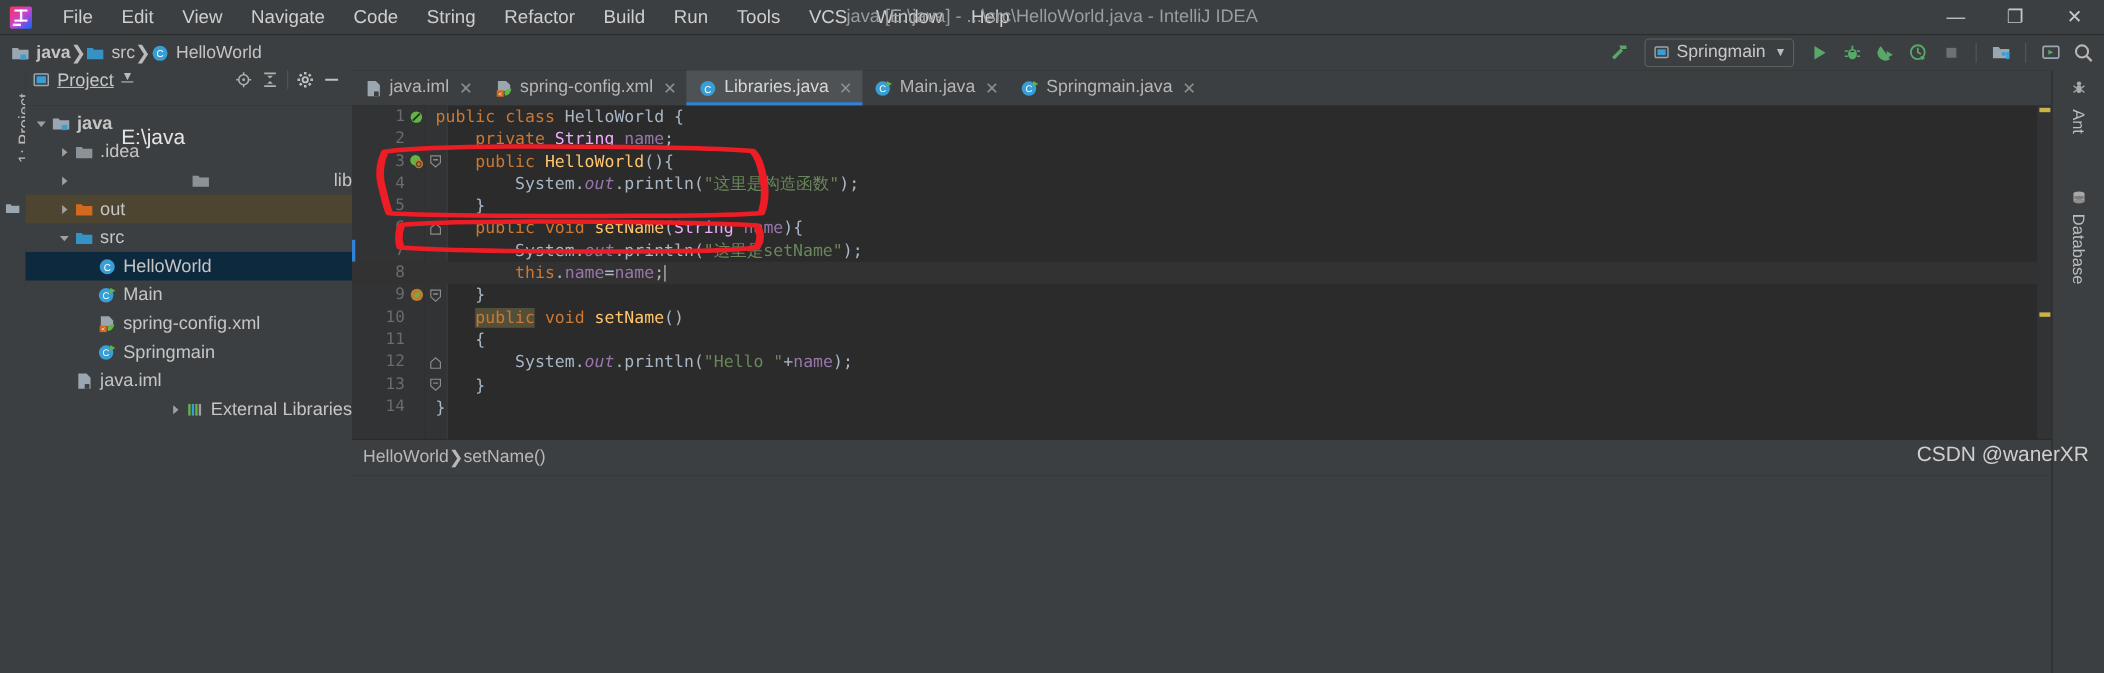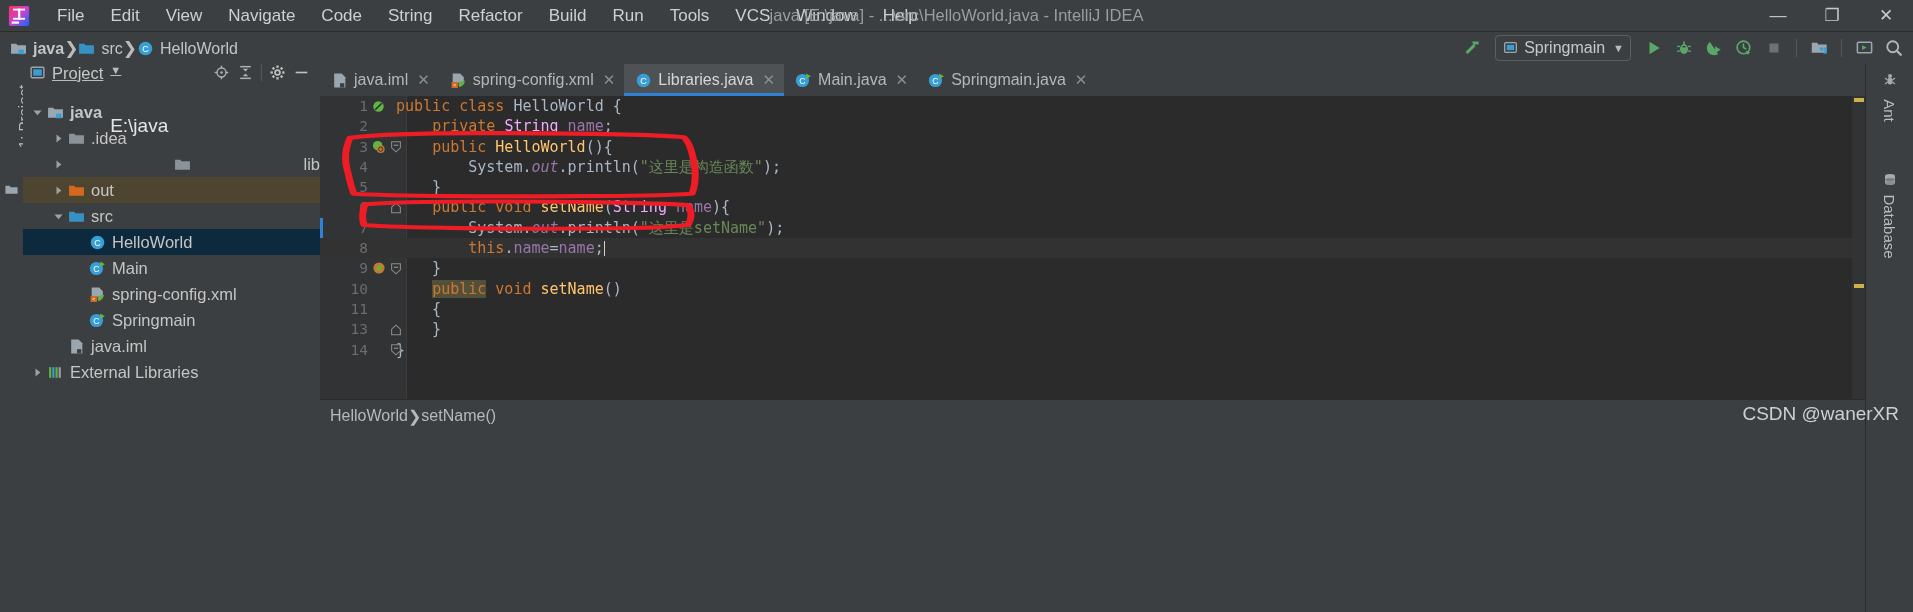--- a/index.html
+++ b/index.html
@@ -379,21 +379,21 @@
           <span>Springmain</span>
         </div>
         <div class="row" style="padding-left: 29px;">
           <span class="arrow"></span>
           <svg viewBox="0 0 16 16" width="17" height="17" class="ic">
             <path d="M3 1.5 L10 1.5 L13.5 5 L13.5 14.5 L3 14.5 Z" fill="#9aa7b0"></path>
             <rect x="8.5" y="10.5" width="4" height="4" fill="#3c3f41"></rect>
           </svg>
           <span>java.iml</span>
         </div>
-        <div class="row" style="padding-left: 8px;">
+        <div class="row" style="padding-left: 8px; justify-content: flex-end;">
           <svg viewBox="0 0 16 16" class="arrow">
             <path d="M5.5 3 L5.5 13 L11.5 8 Z" fill="#a0a0a0"></path>
           </svg>
           <svg viewBox="0 0 16 16" width="17" height="17" class="ic">
             <rect x="2" y="3" width="2" height="10" fill="#62b543"></rect>
             <rect x="5" y="3" width="2" height="10" fill="#389fd6"></rect>
             <rect x="8" y="3" width="2" height="10" fill="#62b543"></rect>
             <rect x="11" y="3" width="2" height="10" fill="#a0a0a0"></rect>
           </svg>
           <span>External Libraries</span>
@@ -457,20 +457,21 @@
           <div class="ln"><span class="num">2</span><span class="code">    <span class="kw">private</span> <span class="cls">String</span> <span class="fld">name</span>;</span></div>
           <div class="ln"><span class="num">3</span><span class="code">    <span class="kw">public</span> <span class="mth">HelloWorld</span>(){</span></div>
           <div class="ln"><span class="num">4</span><span class="code">        System.<span class="stat">out</span>.println(<span class="str">"这里是构造函数"</span>);</span></div>
           <div class="ln"><span class="num">5</span><span class="code">    }</span></div>
           <div class="ln"><span class="num">6</span><span class="code">    <span class="kw">public</span> <span class="kw">void</span> <span class="mth">setName</span>(<span class="cls">String</span> <span class="fld">name</span>){</span></div>
           <div class="ln cur-blue"><span class="num">7</span><span class="code">        System.<span class="stat">out</span>.println(<span class="str">"这里是setName"</span>);</span></div>
           <div class="ln cur"><span class="num">8</span><span class="code">        <span class="kw">this</span>.<span class="fld">name</span>=<span class="fld">name</span>;<span class="caret"></span></span></div>
           <div class="ln"><span class="num">9</span><span class="code">    }</span></div>
           <div class="ln"><span class="num">10</span><span class="code">    <span class="kw hl">public</span> <span class="kw">void</span> <span class="mth">setName</span>()</span></div>
           <div class="ln"><span class="num">11</span><span class="code">    {</span></div>
+          <div class="ln"><span class="num">12</span><span class="code">        System.<span class="stat">out</span>.println(<span class="str">"Hello "</span>+<span class="fld">name</span>);</span></div>
           <div class="ln"><span class="num">13</span><span class="code">    }</span></div>
           <div class="ln"><span class="num">14</span><span class="code">}</span></div>
         </div>
 
       <svg style="position:absolute;left:52px;top:4px;" width="13" height="13" viewBox="0 0 16 16">
         <circle cx="8" cy="8" r="6.4" fill="#62b543"></circle>
         <line x1="4" y1="12" x2="12" y2="4" stroke="#2b2b2b" stroke-width="2"></line>
       </svg>
       <svg style="position:absolute;left:52px;top:44px;" width="14" height="14" viewBox="0 0 16 16">
         <circle cx="6.5" cy="6.5" r="5.4" fill="#62b543"></circle>

